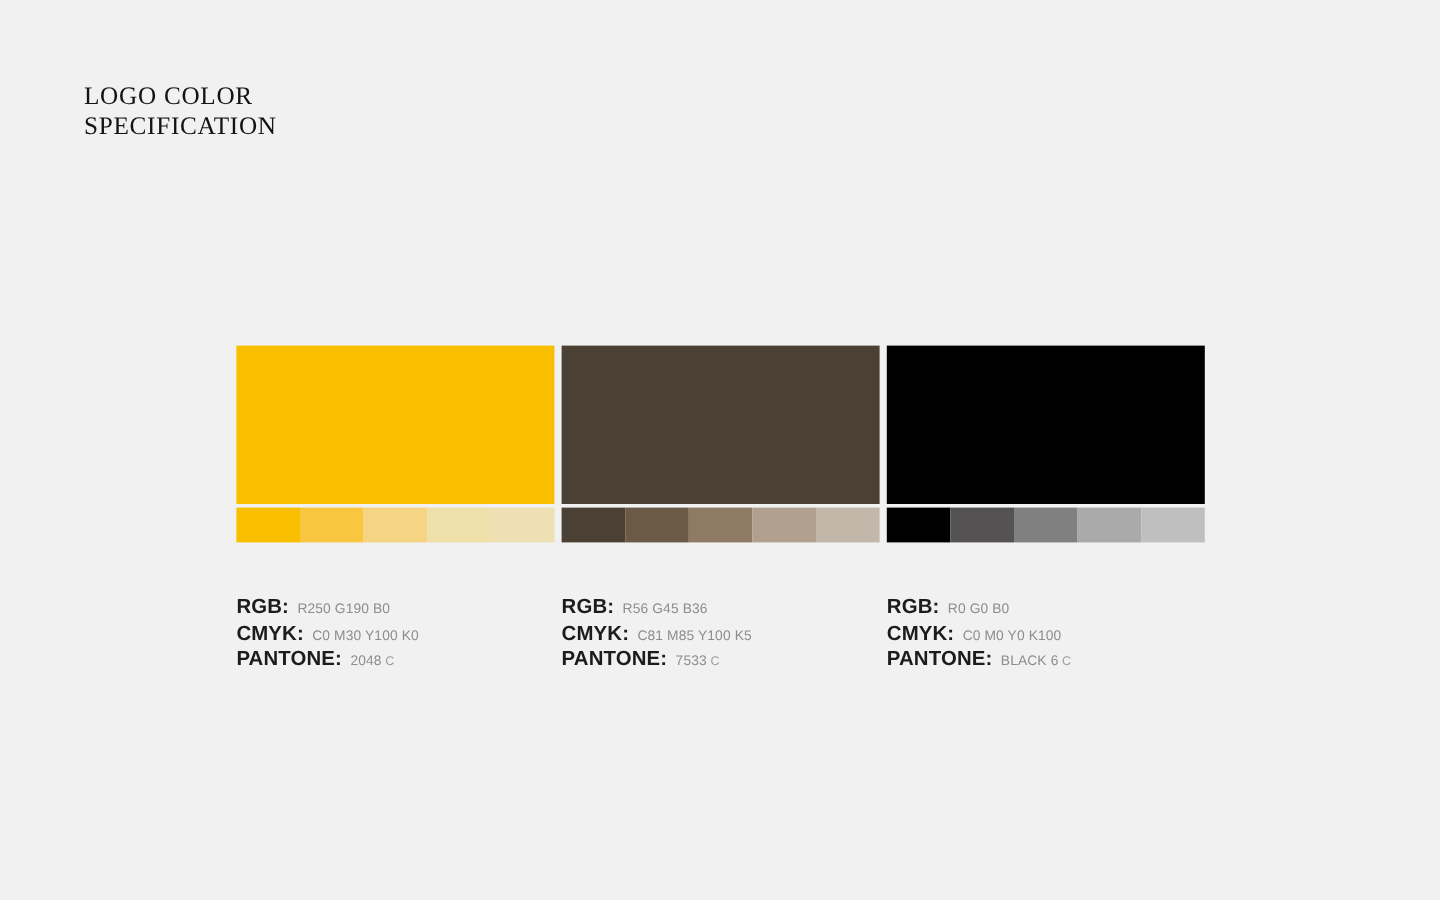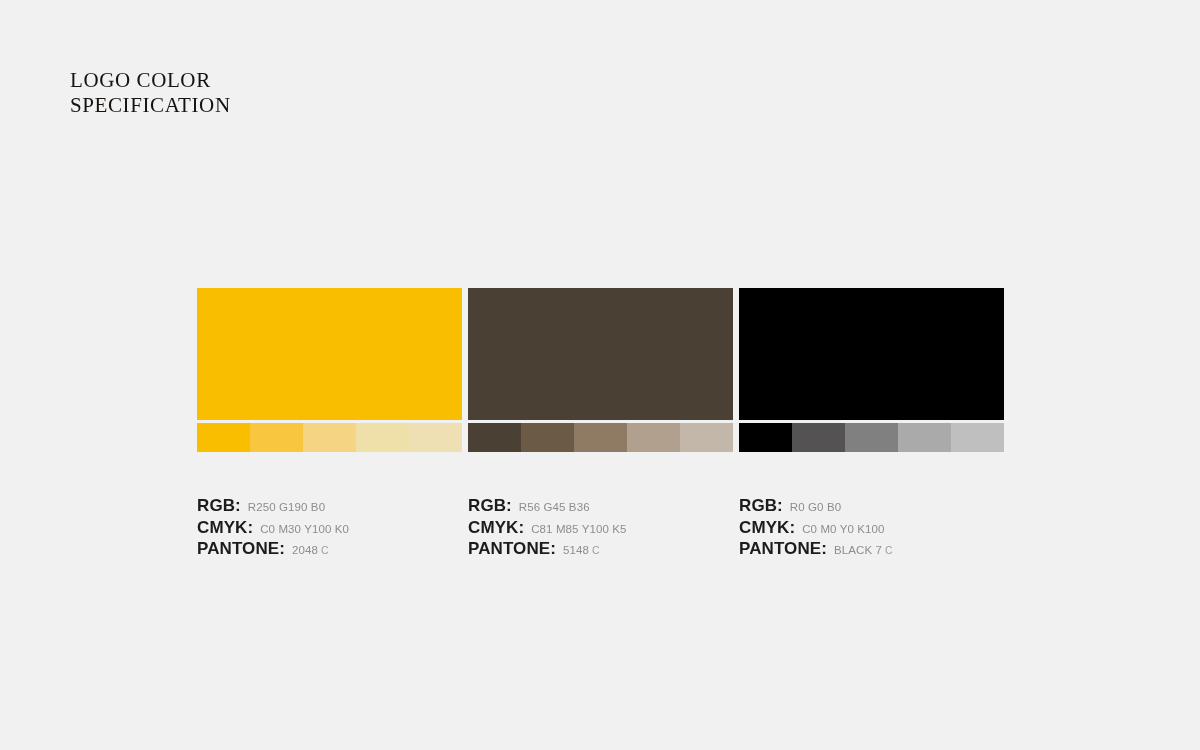--- a/index.html
+++ b/index.html
@@ -165,34 +165,34 @@
       <div class="spec-row">
         <span class="spec-label">RGB:</span>
         <span class="spec-value">R56 G45 B36</span>
       </div>
       <div class="spec-row">
         <span class="spec-label">CMYK:</span>
         <span class="spec-value">C81 M85 Y100 K5</span>
       </div>
       <div class="spec-row">
         <span class="spec-label">PANTONE:</span>
-        <span class="spec-value"><span>5148</span><span class="suffix">C</span></span>
+        <span class="spec-value"><span>7533</span><span class="suffix">C</span></span>
       </div>
     </div>
 
     <div class="spec-column">
       <div class="spec-row">
         <span class="spec-label">RGB:</span>
         <span class="spec-value">R0 G0 B0</span>
       </div>
       <div class="spec-row">
         <span class="spec-label">CMYK:</span>
         <span class="spec-value">C0 M0 Y0 K100</span>
       </div>
       <div class="spec-row">
         <span class="spec-label">PANTONE:</span>
-        <span class="spec-value"><span>BLACK 7</span><span class="suffix">C</span></span>
+        <span class="spec-value"><span>BLACK 6</span><span class="suffix">C</span></span>
       </div>
     </div>
 
   </div>
 
 </div>
 
 </body></html>

